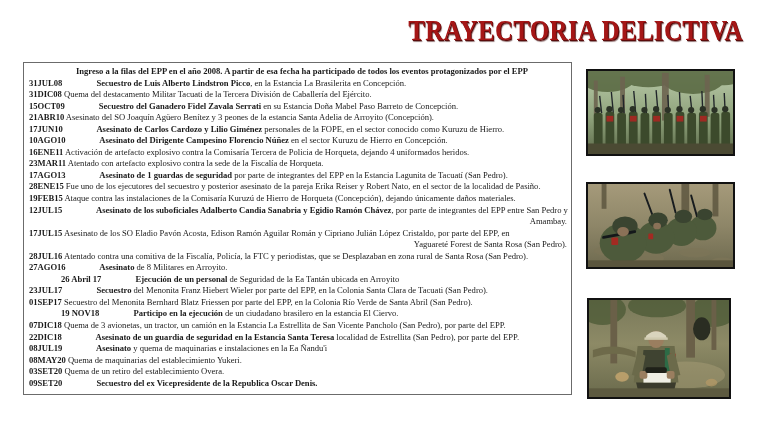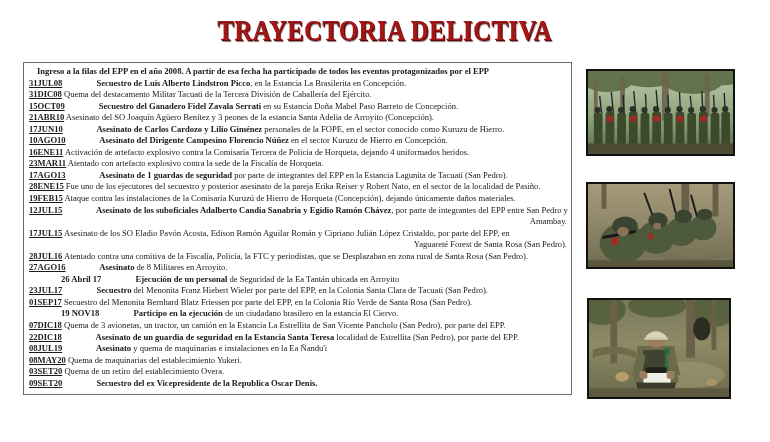--- a/index.html
+++ b/index.html
@@ -20,21 +20,21 @@
     height: 442px;
     background: #ffffff;
   }
 
   
   .title-wrap {
     position: absolute;
     left: 0;
     top: 14px;
     width: 770px;
-    text-align: center;
+    text-align: right;
   }
   .title {
     display: inline-block;
     font-family: "Liberation Serif", "DejaVu Serif", serif;
     font-weight: bold;
     font-size: 29px;
     line-height: 32px;
     letter-spacing: 0.4px;
     color: #A51616;
     transform: scaleX(0.86);
@@ -61,24 +61,24 @@
   .line {
     font-size: 8.6px;
     line-height: 11.55px;
     color: #1a1a1a;
     white-space: nowrap;
     letter-spacing: -0.02px;
   }
   .intro {
     font-weight: bold;
     padding-left: 8px;
+    text-align: center;
   }
   .dt {
     font-weight: bold;
-    text-decoration: underline;
     margin-top: 44px;
   }
   .bd {
     font-weight: bold;
     margin-left: 32px;
   }
   .rest {
     font-weight: normal;
     margin-top: 28px;
   }
@@ -124,21 +124,21 @@
         <div class="line"><span class="dt">28ENE15</span><span class="rest"> Fue uno de los ejecutores del secuestro y posterior asesinato de la pareja Erika Reiser y Robert Nato, en el sector de la localidad de Pasiño.</span></div>
         <div class="line"><span class="dt">19FEB15</span><span class="rest"> Ataque contra las instalaciones de la Comisaría Kuruzú de Hierro de  Horqueta (Concepción), dejando únicamente daños materiales.</span></div>
         <div class="line"><span class="dt">12JUL15</span><span class="bd"> Asesinato de los suboficiales Adalberto Candia Sanabria y Egidio Ramón Chávez</span><span class="rest">, por parte de integrantes del EPP entre San Pedro y</span></div>
         <div class="line cont">Amambay.</div>
         <div class="line"><span class="dt">17JUL15</span><span class="rest"> Asesinato de los SO Eladio Pavón Acosta, Edison Ramón Aguilar Román y Cipriano Julián López Cristaldo, por parte del EPP, en</span></div>
         <div class="line cont">Yaguareté Forest de Santa Rosa (San Pedro).</div>
         <div class="line"><span class="dt">28JUL16</span><span class="rest"> Atentado contra una comitiva de la Fiscalía, Policía, la FTC y periodistas, que se Desplazaban en zona rural de Santa Rosa (San Pedro).</span></div>
         <div class="line"><span class="dt">27AGO16</span><span class="bd"> Asesinato</span><span class="rest"> de 8 Militares en Arroyito.</span></div>
         <div class="line"><span class="bd">26 Abril 17</span><span class="bd"> Ejecución de un personal</span><span class="rest"> de Seguridad de la Ea Tantán ubicada en Arroyito</span></div>
         <div class="line"><span class="dt">23JUL17</span><span class="bd"> Secuestro</span><span class="rest"> del Menonita Franz Hiebert Wieler por parte del EPP, en la Colonia Santa Clara de Tacuati (San Pedro).</span></div>
-        <div class="line"><span class="dt">01SEP17</span><span class="rest"> Secuestro del Menonita Bernhard Blatz Friessen por parte del EPP, en la Colonia Río Verde de Santa Rosa (San Pedro).</span></div>
+        <div class="line"><span class="dt">01SEP17</span><span class="rest"> Secuestro del Menonita Bernhard Blatz Friessen por parte del EPP, en la Colonia Río Verde de Santa Abril (San Pedro).</span></div>
         <div class="line"><span class="bd">19 NOV18</span><span class="bd"> Participo en la ejecución</span><span class="rest"> de un ciudadano brasilero en la estancia El Ciervo.</span></div>
         <div class="line"><span class="dt">07DIC18</span><span class="rest"> Quema de 3 avionetas, un tractor, un camión en la Estancia La Estrellita de San Vicente Pancholo (San Pedro), por parte del EPP.</span></div>
         <div class="line"><span class="dt">22DIC18</span><span class="bd"> Asesinato de un guardia de seguridad en la Estancia Santa Teresa</span><span class="rest"> localidad de Estrellita (San Pedro), por parte del EPP.</span></div>
         <div class="line"><span class="dt">08JUL19</span><span class="bd"> Asesinato</span><span class="rest"> y quema de maquinarias e instalaciones en la Ea Ñandu'i</span></div>
         <div class="line"><span class="dt">08MAY20</span><span class="rest"> Quema de maquinarias del establecimiento Yukeri.</span></div>
         <div class="line"><span class="dt">03SET20</span><span class="rest"> Quema de un retiro del establecimiento Overa.</span></div>
         <div class="line"><span class="dt">09SET20</span><span class="bd"> Secuestro del ex Vicepresidente de la Republica Oscar Denis.</span></div>
       </div>
   </div>
 

